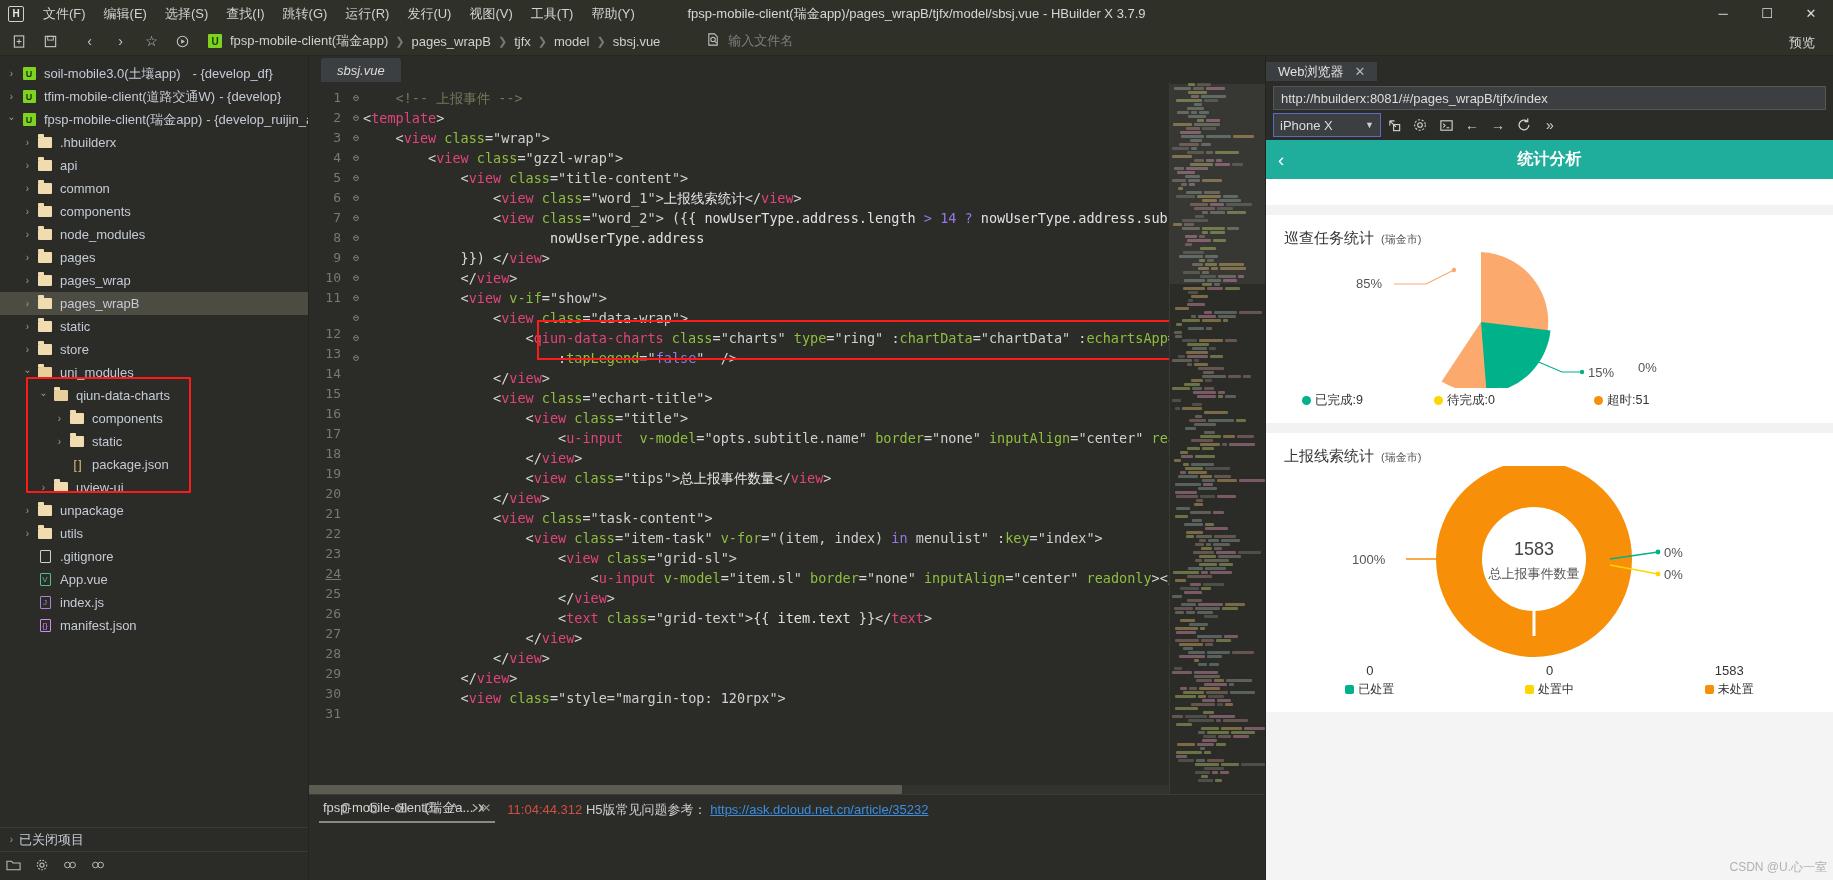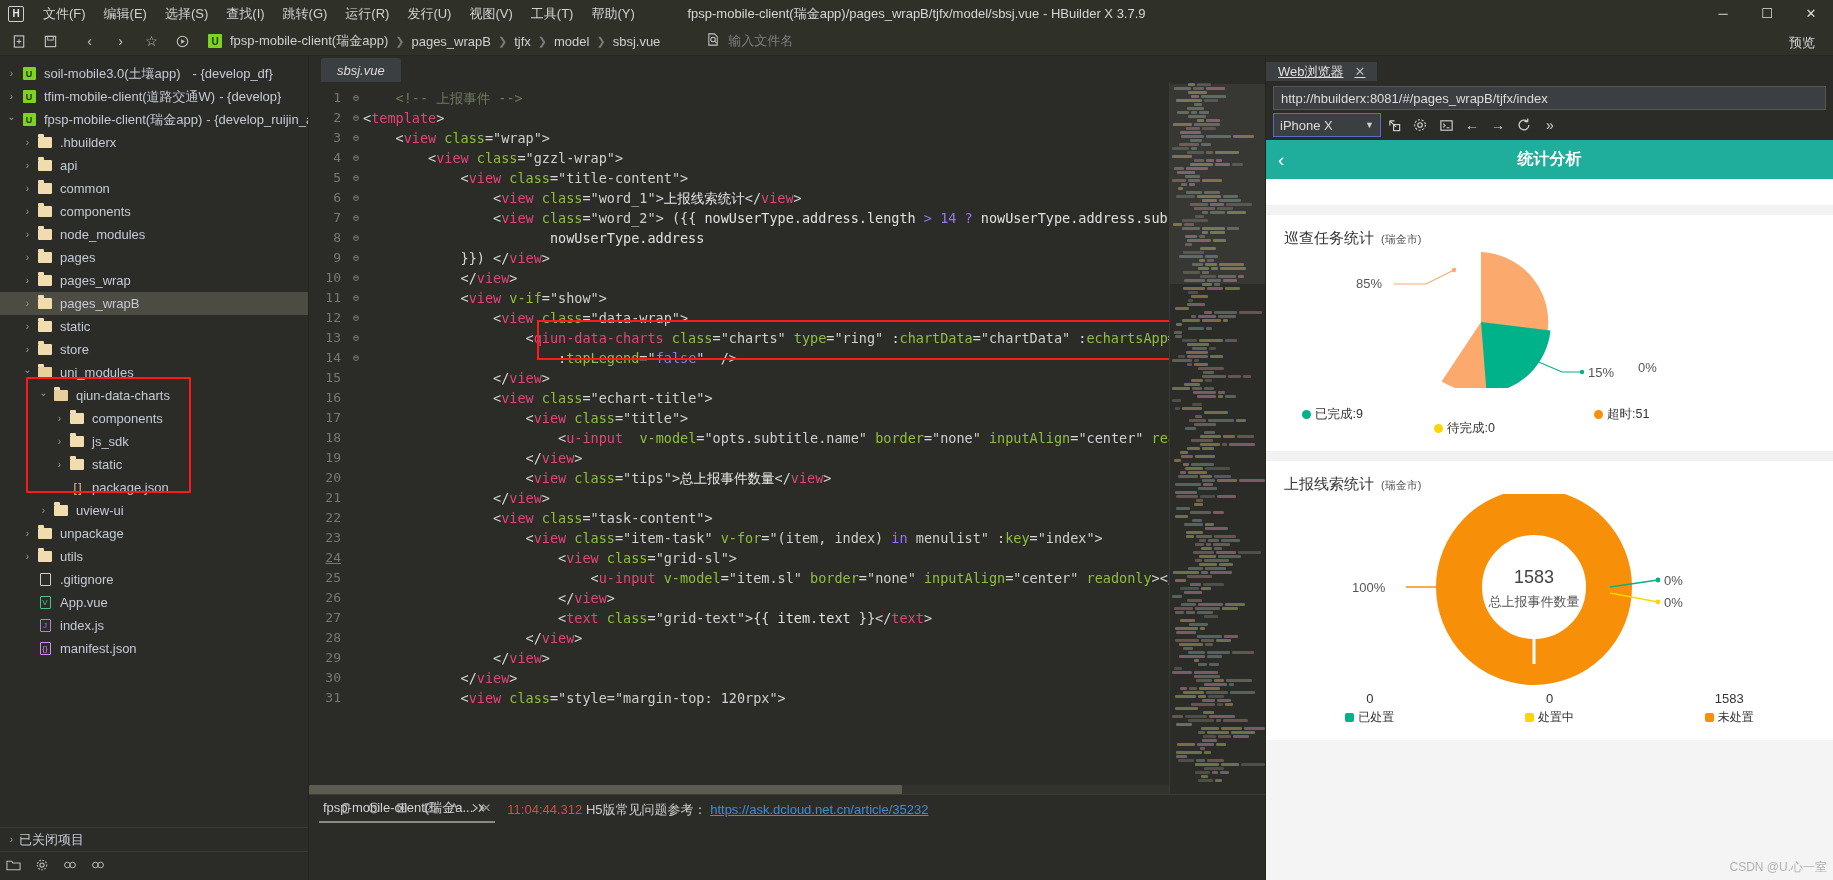--- a/index.html
+++ b/index.html
@@ -213,21 +213,21 @@
   .clink { color: #3b8ee0; text-decoration: underline; }
 
   
   .preview {
     width: 568px; flex: 0 0 568px; background: #2b2b28;
     display: flex; flex-direction: column; min-height: 0; border-left: 1px solid #24241f;
   }
   .pv-tabbar { height: 25px; flex: 0 0 25px; display: flex; align-items: flex-end; }
   .pv-tab {
     height: 19px; background: #3c3f41; color: #e0e0e0; font-size: 13px;
-    display: flex; align-items: center; gap: 11px; padding: 0 12px; text-decoration: underline;
+    display: flex; align-items: center; gap: 11px; padding: 0 12px;
   }
   .pv-tab .x { color: #b5b5b5; font-size: 13px; }
   .pv-addr { padding: 5px 7px 0; }
   .addr-input {
     height: 24px; background: #3c3f41; border: 1px solid #555;
     color: #dcdcdc; font-size: 13px; padding: 0 7px; display: flex; align-items: center;
     width: 100%;
   }
   .pv-controls {
     height: 30px; display: flex; align-items: center; padding: 0 7px; gap: 0px;
@@ -470,27 +470,20 @@
             <span class="ico">
               <span class="folder"></span>
             </span>
             <span class="lbl">components</span>
           </div>
           <div class="row" style="padding-left: 52px;">
             <span class="arrow closed"></span>
             <span class="ico">
               <span class="folder"></span>
             </span>
-            <span class="lbl">js_sdk</span>
-          </div>
-          <div class="row" style="padding-left: 52px;">
-            <span class="arrow closed"></span>
-            <span class="ico">
-              <span class="folder"></span>
-            </span>
             <span class="lbl">static</span>
           </div>
           <div class="row" style="padding-left: 52px;">
             <span class="arrow none"></span>
             <span class="ico">
               <span class="brackets">[ ]</span>
             </span>
             <span class="lbl">package.json</span>
           </div>
           <div class="row" style="padding-left: 36px;">
@@ -591,21 +584,21 @@
             <div class="line" style="padding-right: 8px;">2</div>
             <div class="line" style="padding-right: 8px;">3</div>
             <div class="line" style="padding-right: 8px;">4</div>
             <div class="line" style="padding-right: 8px;">5</div>
             <div class="line" style="padding-right: 8px;">6</div>
             <div class="line" style="padding-right: 8px;">7</div>
             <div class="line" style="padding-right: 8px;">8</div>
             <div class="line" style="padding-right: 8px;">9</div>
             <div class="line" style="padding-right: 8px;">10</div>
             <div class="line" style="padding-right: 8px;">11</div>
-            <div class="line" style="padding-right: 8px;">12</div>
+            <div class="line" style="padding-right: 8px; margin-top: 16px;">12</div>
             <div class="line" style="padding-right: 8px;">13</div>
             <div class="line" style="padding-right: 8px;">14</div>
             <div class="line" style="padding-right: 8px;">15</div>
             <div class="line" style="padding-right: 8px;">16</div>
             <div class="line" style="padding-right: 8px;">17</div>
             <div class="line" style="padding-right: 8px;">18</div>
             <div class="line" style="padding-right: 8px;">19</div>
             <div class="line" style="padding-right: 8px;">20</div>
             <div class="line" style="padding-right: 8px;">21</div>
             <div class="line" style="padding-right: 8px;">22</div>
@@ -1469,21 +1462,21 @@
                 <text x="322" y="129" font-size="13" fill="#555" font-family="Liberation Sans, sans-serif">15%</text>
                 <path d="M233 140 L248 150" stroke="#ffd500" stroke-width="1.2" fill="none"></path>
               </svg>
               <div style="position:absolute; left:372px; top:112px; font-size:13px; color:#555;">0%</div>
             </div>
             <div class="legend">
               <div class="li" style="width:150px; padding-left:18px;">
                 <i class="dot" style="background:#00b28a"></i>
                 <span>已完成:9</span>
               </div>
-              <div class="li" style="width:160px;margin-top:28px;">
+              <div class="li" style="width:160px;">
                 <i class="dot" style="background:#ffd500"></i>
                 <span>待完成:0</span>
               </div>
               <div class="li">
                 <i class="dot" style="background:#f79008"></i>
                 <span>超时:51</span>
               </div>
             </div>
           </div>
 

